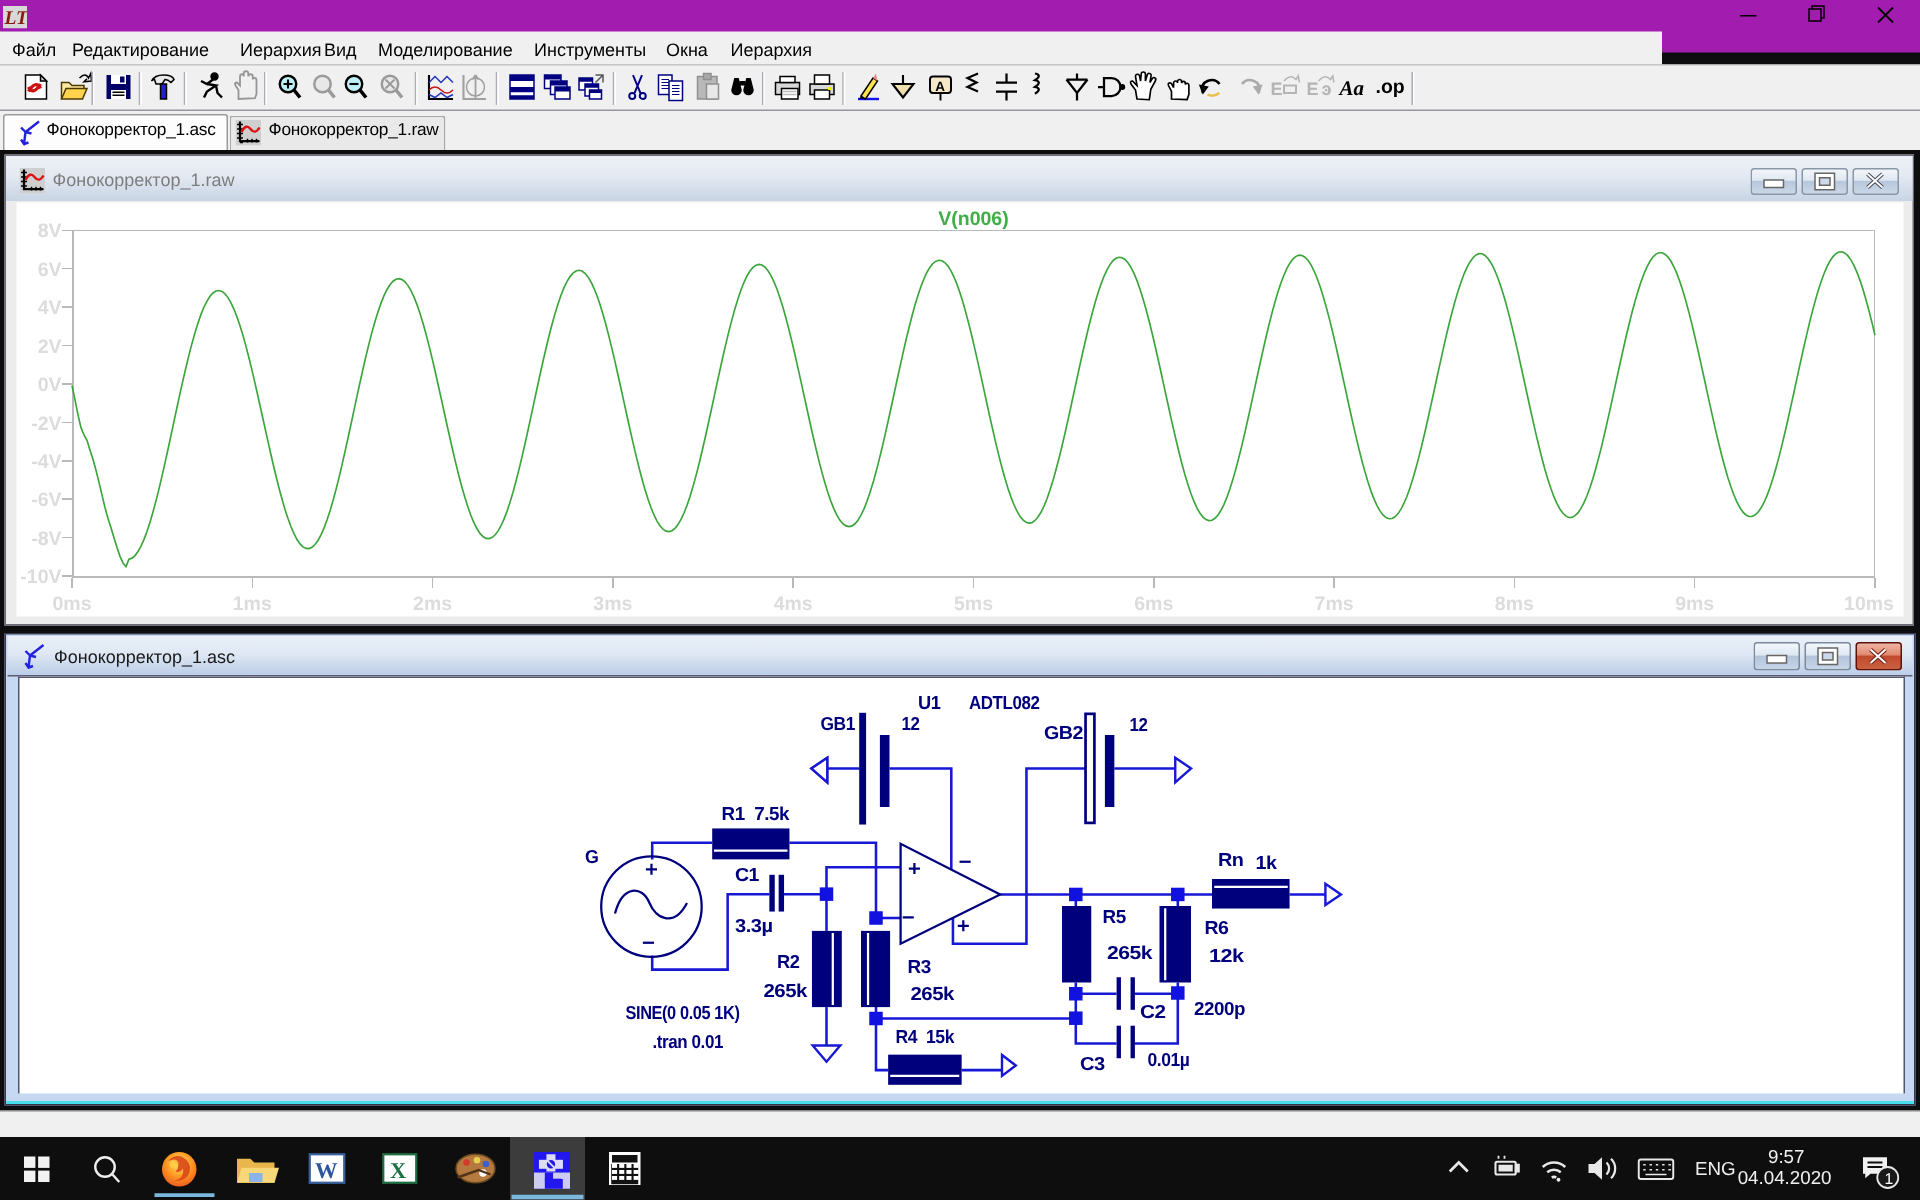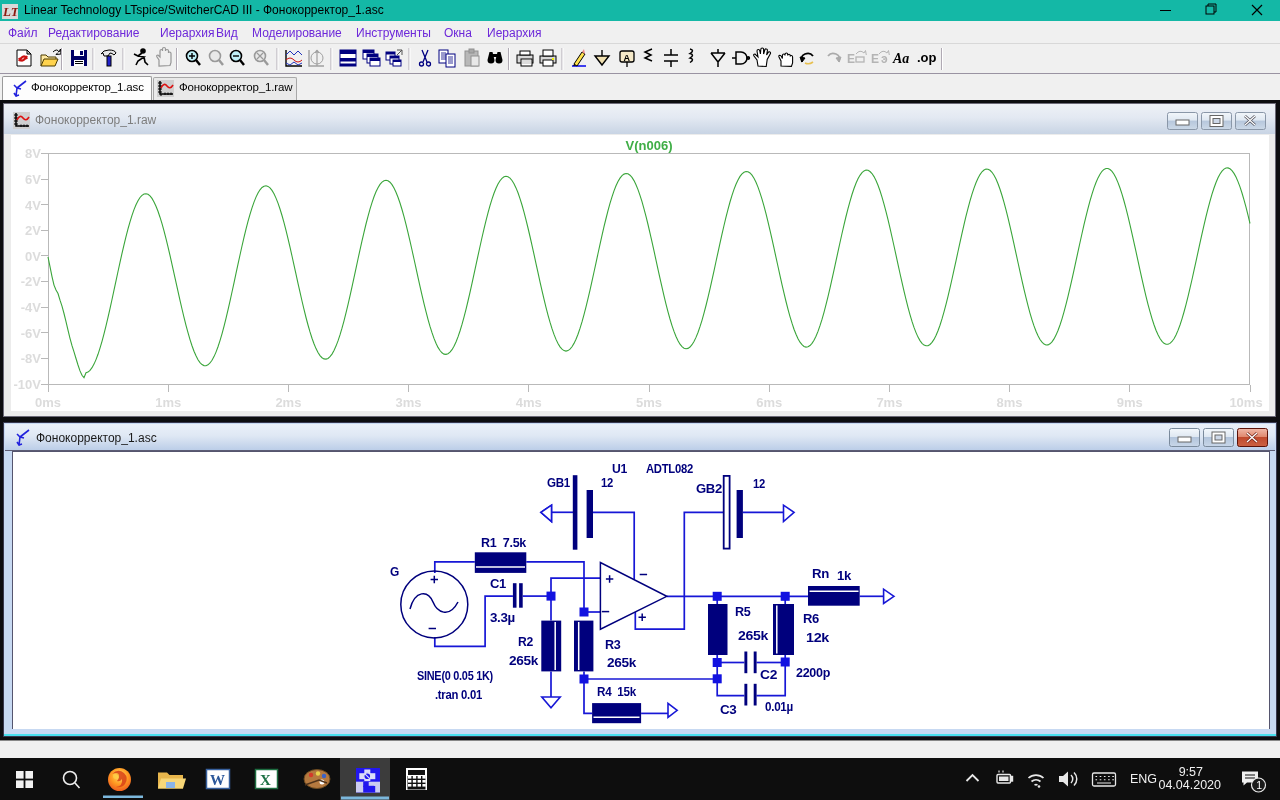--- a/index.html
+++ b/index.html
@@ -1,35 +1,34 @@
 <!DOCTYPE html>
 <html><head><meta charset="utf-8"><style>
 *{margin:0;padding:0;box-sizing:border-box}
 html,body{width:1280px;height:800px;overflow:hidden;font-family:"Liberation Sans",sans-serif;}
 .abs{position:absolute}
 #root{position:relative;width:1280px;height:800px;background:#0d0d10}
-#titlebar{left:0;top:0;width:1280px;height:35px;background:#14b8a6;color:#000}
+#titlebar{left:0;top:0;width:1280px;height:35px;background:#a21caf;color:#000}
 #titlebar .txt{left:24px;top:3px;font-size:12px}
-#menubar{left:0;top:21px;width:1280px;height:22px;background:#f0f0f0;font-size:12px;color:#6d28d9}
+#menubar{left:0;top:21px;width:1108px;height:22px;background:#f0f0f0;font-size:12px;color:#000000}
 #menubar span{position:absolute;top:5px}
 #toolbar{left:0;top:43px;width:1280px;height:31px;background:#f0f0f0;border-top:1px solid #d8d8d8;border-bottom:1px solid #9a93a2}
 #tabbar{left:0;top:74px;width:1280px;height:26px;background:#f0f0f0}
 .tab1{left:2px;top:2px;width:150px;height:24px;background:#fdfdfd;border:1px solid #9a9a9a;border-bottom:none;border-radius:2px 2px 0 0}
 .tab2{left:153px;top:3px;width:144px;height:23px;background:#e9e9e9;border:1px solid #a8a8a8;border-bottom:none;border-radius:2px 2px 0 0}
 .tabtxt{font-size:11.5px;letter-spacing:-0.15px;color:#000;top:7px}
 #statusbar{left:0;top:740px;width:1280px;height:18px;background:#f0f0f0;border-top:1px solid #888}
 .wtext{font-size:13px;font-weight:bold}
 </style></head><body>
 <div id="root">
 <div class="abs" id="titlebar">
  <svg class="abs" style="left:2px;top:4px" width="16" height="15">
         <rect x="0" y="0" width="16" height="15" fill="#d8d8d8"></rect>
         <text x="1" y="12" font-size="13" font-style="italic" font-weight="bold" fill="#8b1a10" font-family="Liberation Serif">LT</text>
       </svg>
- <div class="abs txt">Linear Technology LTspice/SwitcherCAD III - Фонокорректор_1.asc</div>
  <svg class="abs" style="left:1140px;top:0" width="140" height="21">
   <line x1="20" y1="10.5" x2="31" y2="10.5" stroke="#000" stroke-width="1"></line>
   <rect x="66" y="6" width="8" height="8" fill="none" stroke="#000"></rect>
         <path d="M68 6 v-2 h8 v8 h-2" fill="none" stroke="#000"></path>
   <path d="M112 5 l10 10 M122 5 l-10 10" stroke="#000" stroke-width="1.2" fill="none"></path>
  </svg>
 </div>
 <div class="abs" id="menubar">
  <span style="left:8px">Файл</span>
  <span style="left:48px">Редактирование</span>

